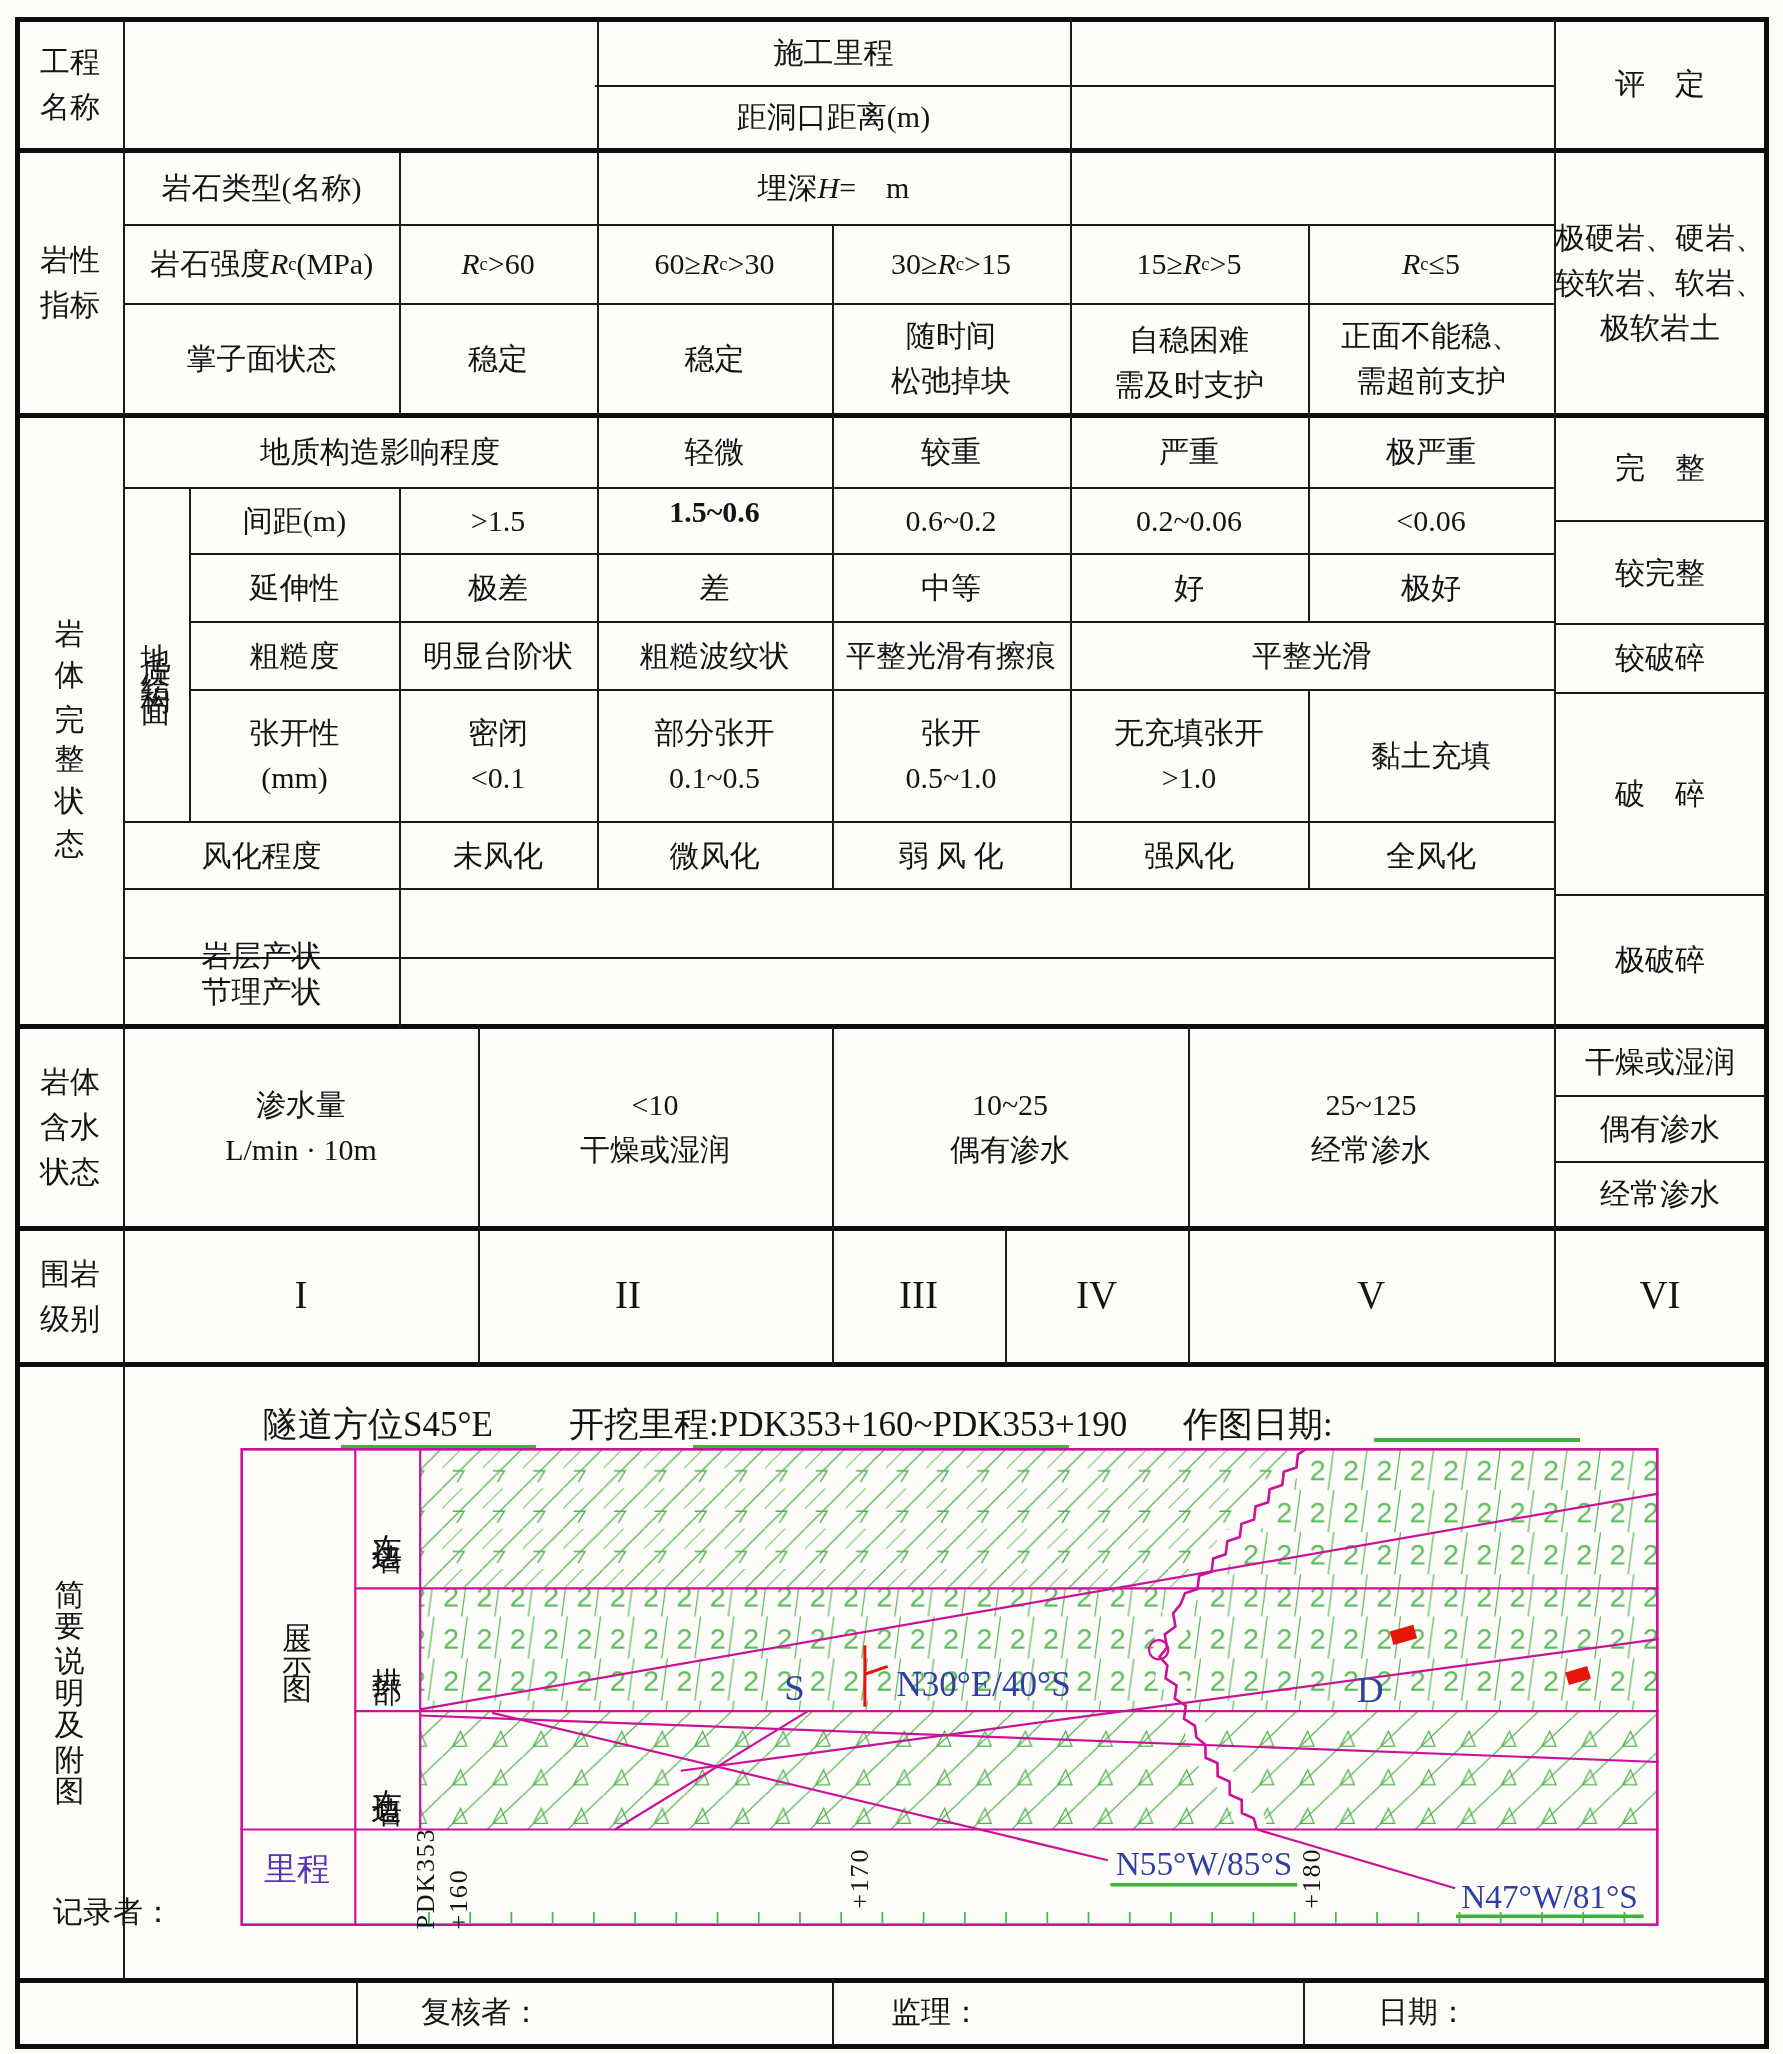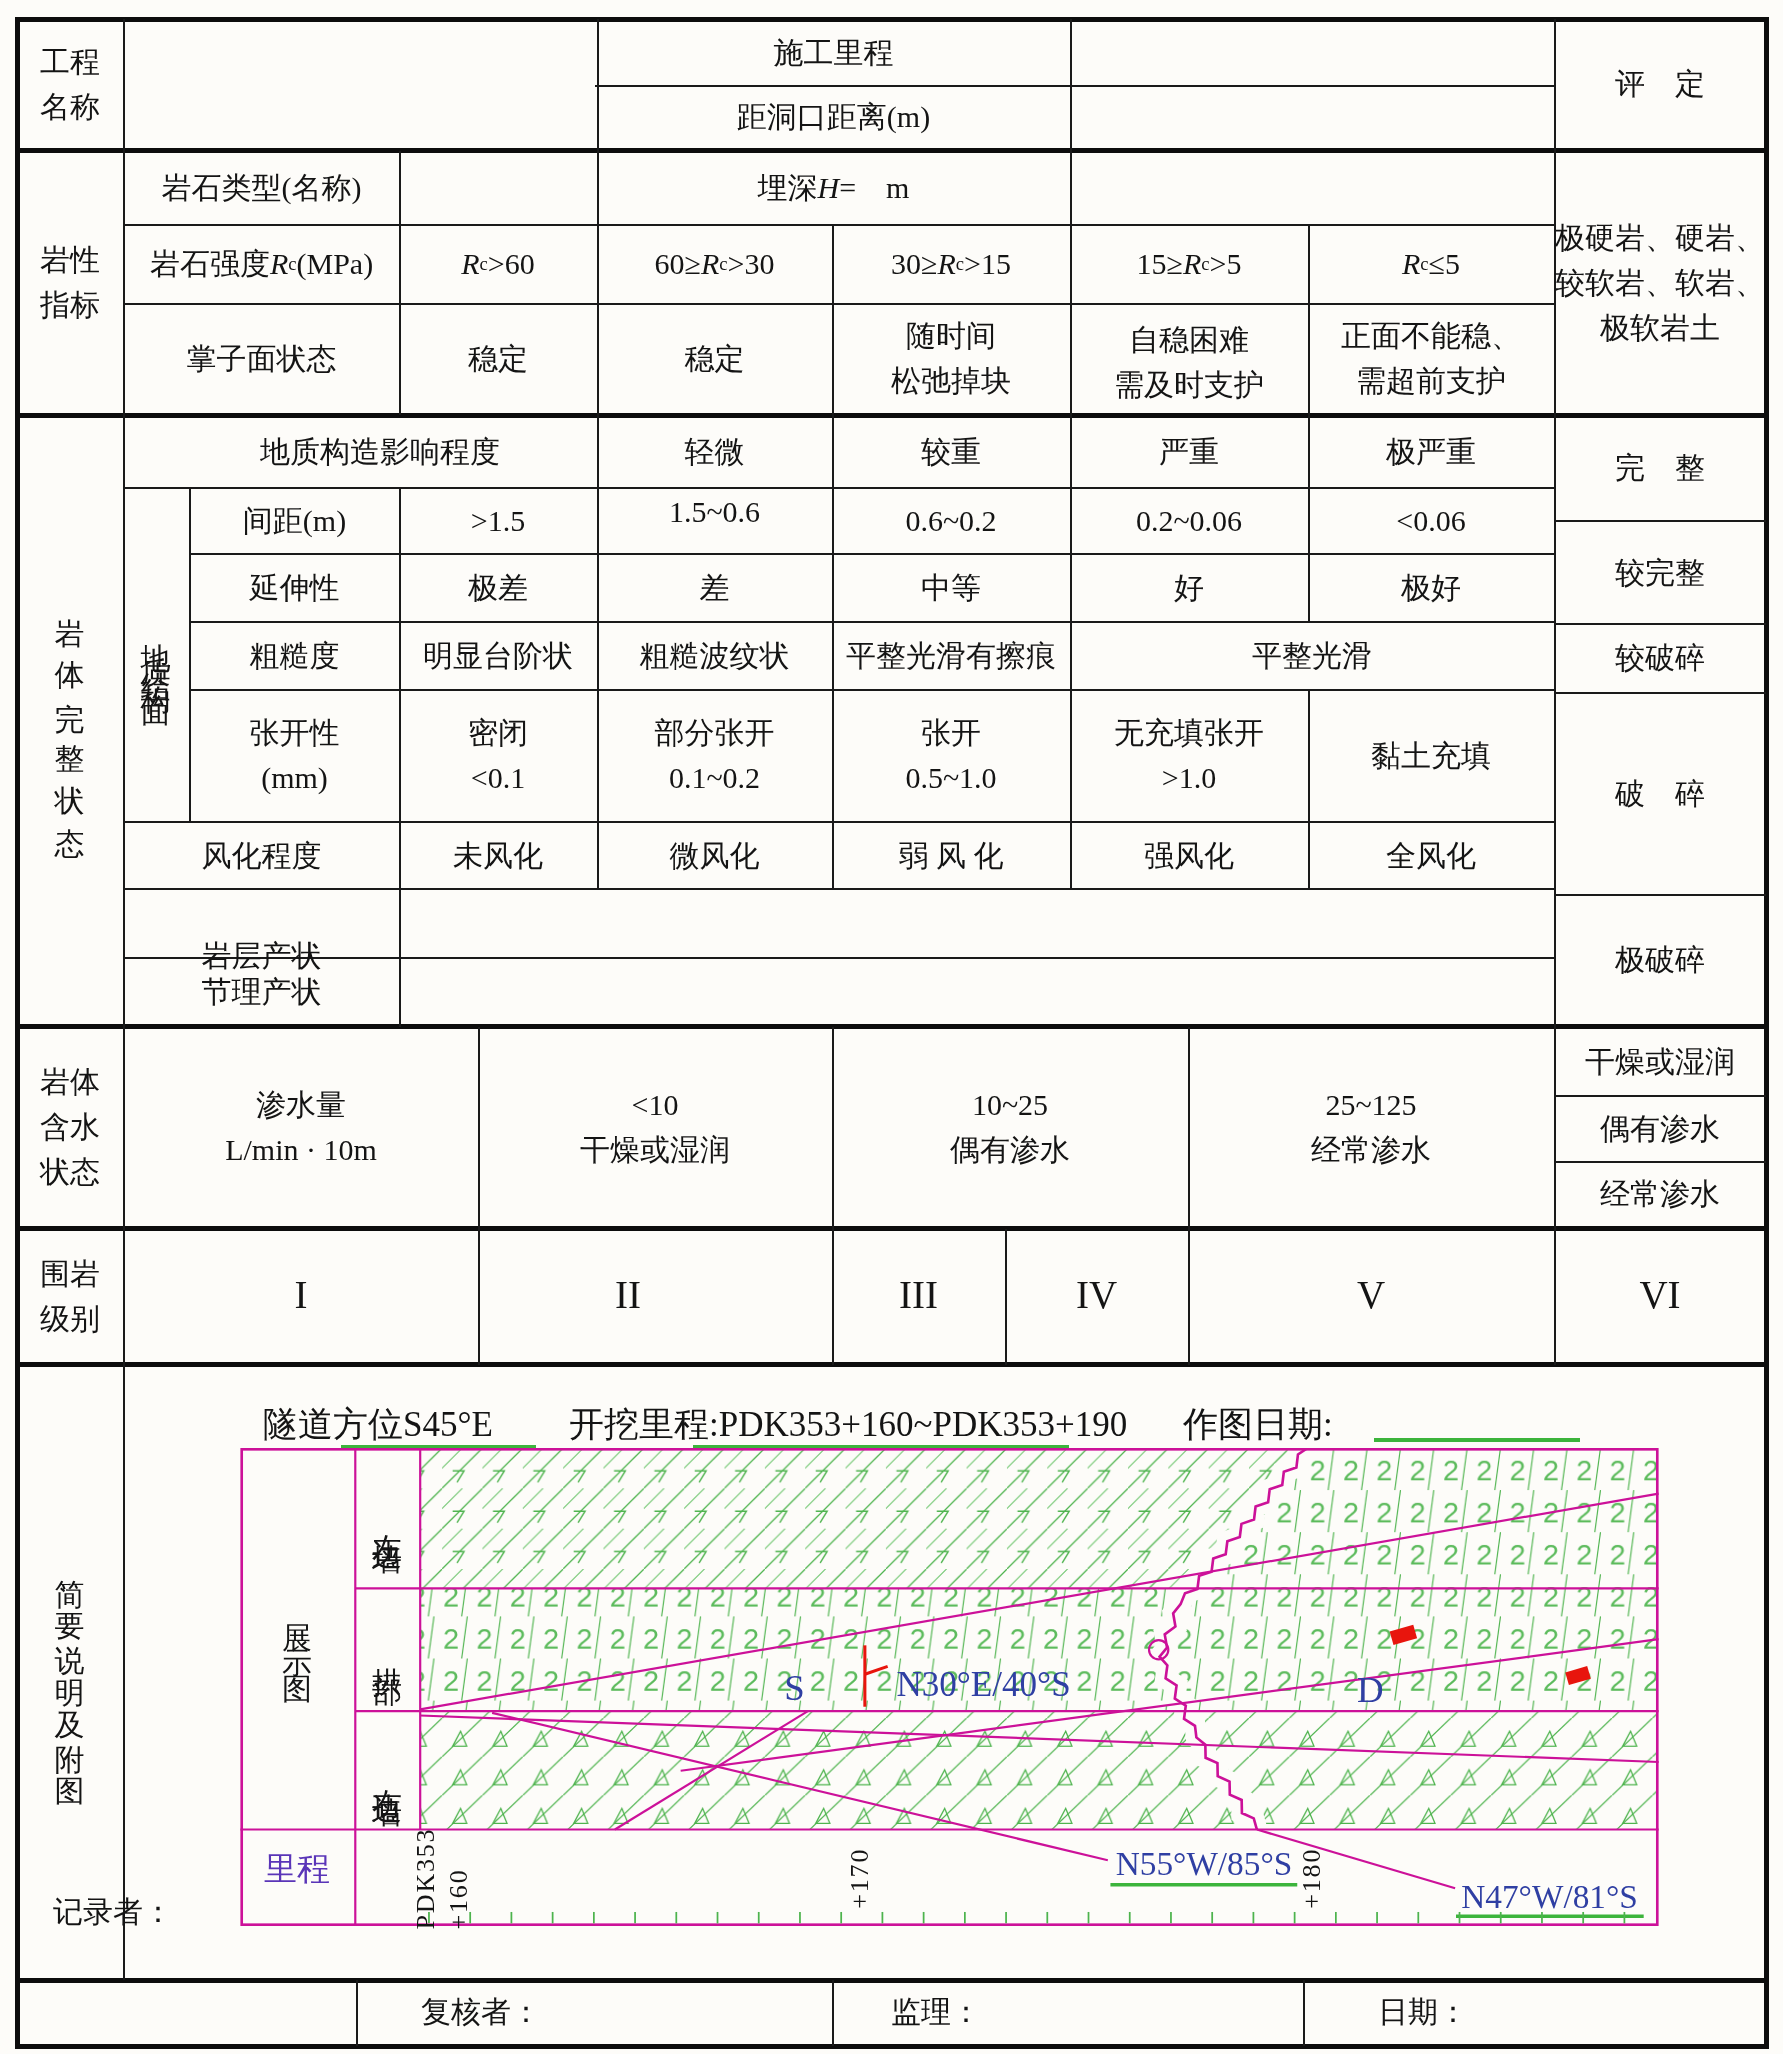--- a/index.html
+++ b/index.html
@@ -109,21 +109,21 @@
   <div class="cell" style="left:123px;top:415px;width:474px;height:72px;padding-left:20px;">地质构造影响程度</div>
   <div class="cell" style="left:597px;top:415px;width:235px;height:72px;">轻微</div>
   <div class="cell" style="left:832px;top:415px;width:238px;height:72px;">较重</div>
   <div class="cell" style="left:1070px;top:415px;width:238px;height:72px;">严重</div>
   <div class="cell" style="left:1308px;top:415px;width:246px;height:72px;">极严重</div>
 
   <div class="cell vtx" style="left:123px;top:487px;width:66px;height:334px;letter-spacing:14px;">地质结构面</div>
 
   <div class="cell" style="left:189px;top:487px;width:211px;height:66px;">间距(m)</div>
   <div class="cell math" style="left:399px;top:487px;width:198px;height:66px;">&gt;1.5</div>
-  <div class="cell math" style="left:597px;top:487px;width:235px;height:48px;">1.5~0.6</div>
+  <div class="cell math" style="left:597px;top:487px;width:235px;height:48px;font-weight:bold;">1.5~0.6</div>
   <div class="cell math" style="left:832px;top:487px;width:238px;height:66px;">0.6~0.2</div>
   <div class="cell math" style="left:1070px;top:487px;width:238px;height:66px;">0.2~0.06</div>
   <div class="cell math" style="left:1308px;top:487px;width:246px;height:66px;">&lt;0.06</div>
 
   <div class="cell" style="left:189px;top:553px;width:211px;height:68px;">延伸性</div>
   <div class="cell" style="left:399px;top:553px;width:198px;height:68px;">极差</div>
   <div class="cell" style="left:597px;top:553px;width:235px;height:68px;">差</div>
   <div class="cell" style="left:832px;top:553px;width:238px;height:68px;">中等</div>
   <div class="cell" style="left:1070px;top:553px;width:238px;height:68px;">好</div>
   <div class="cell" style="left:1308px;top:553px;width:246px;height:68px;">极好</div>
@@ -132,21 +132,21 @@
   <div class="cell" style="left:399px;top:621px;width:198px;height:68px;">明显台阶状</div>
   <div class="cell" style="left:597px;top:621px;width:235px;height:68px;">粗糙波纹状</div>
   <div class="cell" style="left:832px;top:621px;width:238px;height:68px;">平整光滑有擦痕</div>
   <div class="cell" style="left:1070px;top:621px;width:484px;height:68px;">平整光滑</div>
 
   <div class="cell" style="left:189px;top:689px;width:211px;height:132px;">张开性
 (mm)</div>
   <div class="cell" style="left:399px;top:689px;width:198px;height:132px;">密闭
 &lt;0.1</div>
   <div class="cell" style="left:597px;top:689px;width:235px;height:132px;">部分张开
-0.1~0.2</div>
+0.1~0.5</div>
   <div class="cell" style="left:832px;top:689px;width:238px;height:132px;">张开
 0.5~1.0</div>
   <div class="cell" style="left:1070px;top:689px;width:238px;height:132px;">无充填张开
 &gt;1.0</div>
   <div class="cell" style="left:1308px;top:689px;width:246px;height:132px;">黏土充填</div>
 
   <div class="cell" style="left:123px;top:821px;width:277px;height:68px;">风化程度</div>
   <div class="cell" style="left:399px;top:821px;width:198px;height:68px;">未风化</div>
   <div class="cell" style="left:597px;top:821px;width:235px;height:68px;">微风化</div>
   <div class="cell" style="left:832px;top:821px;width:238px;height:68px;">弱 风 化</div>

